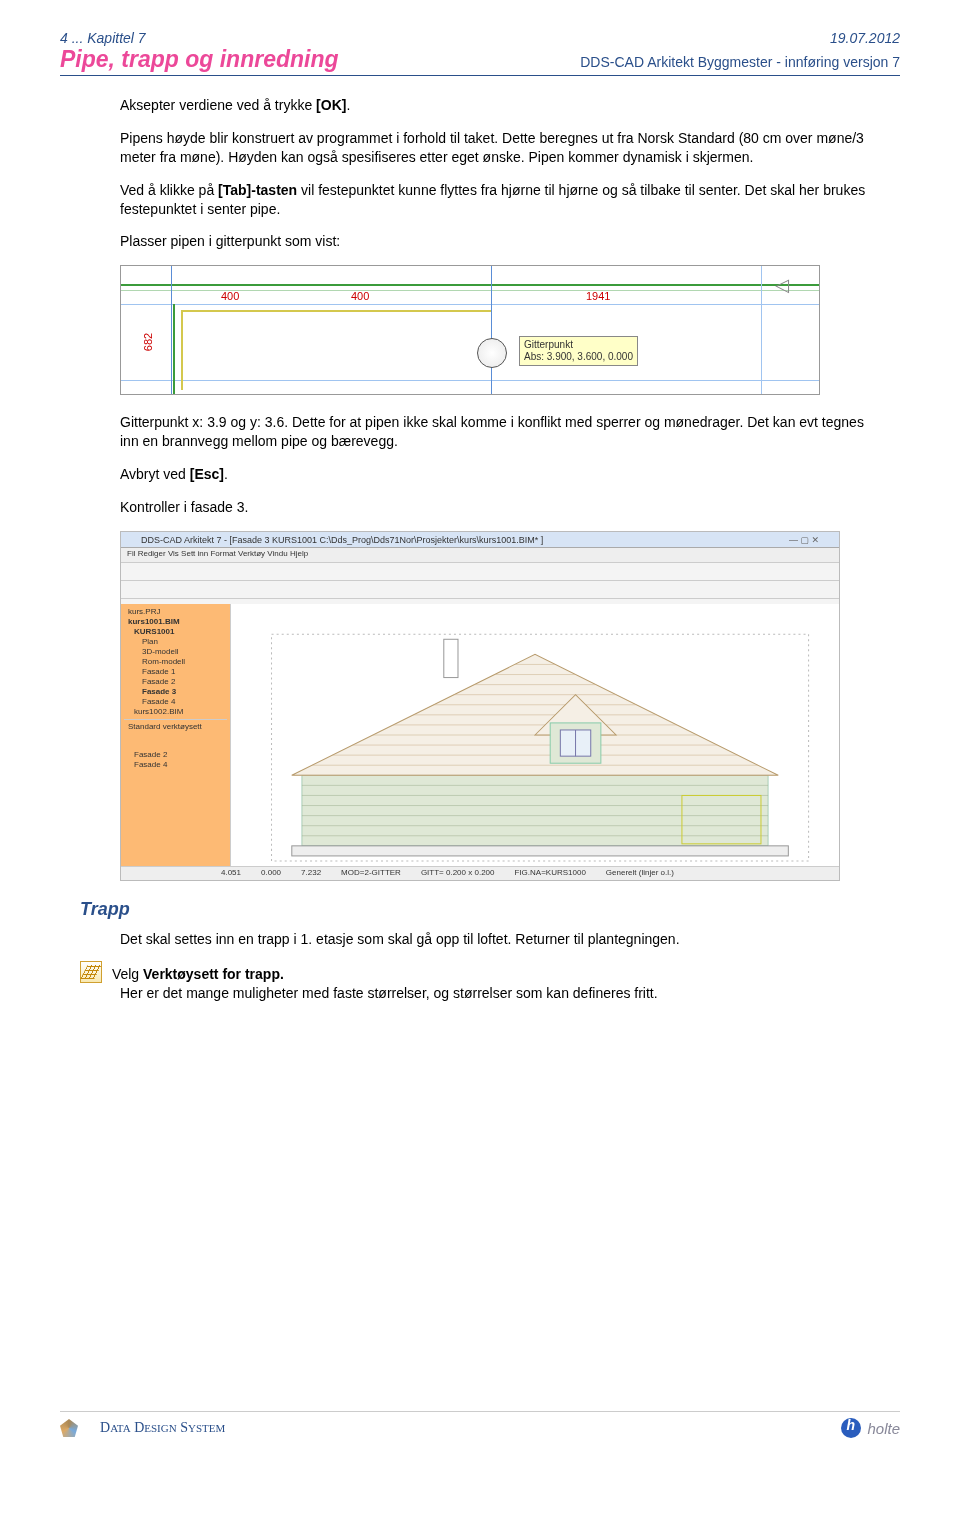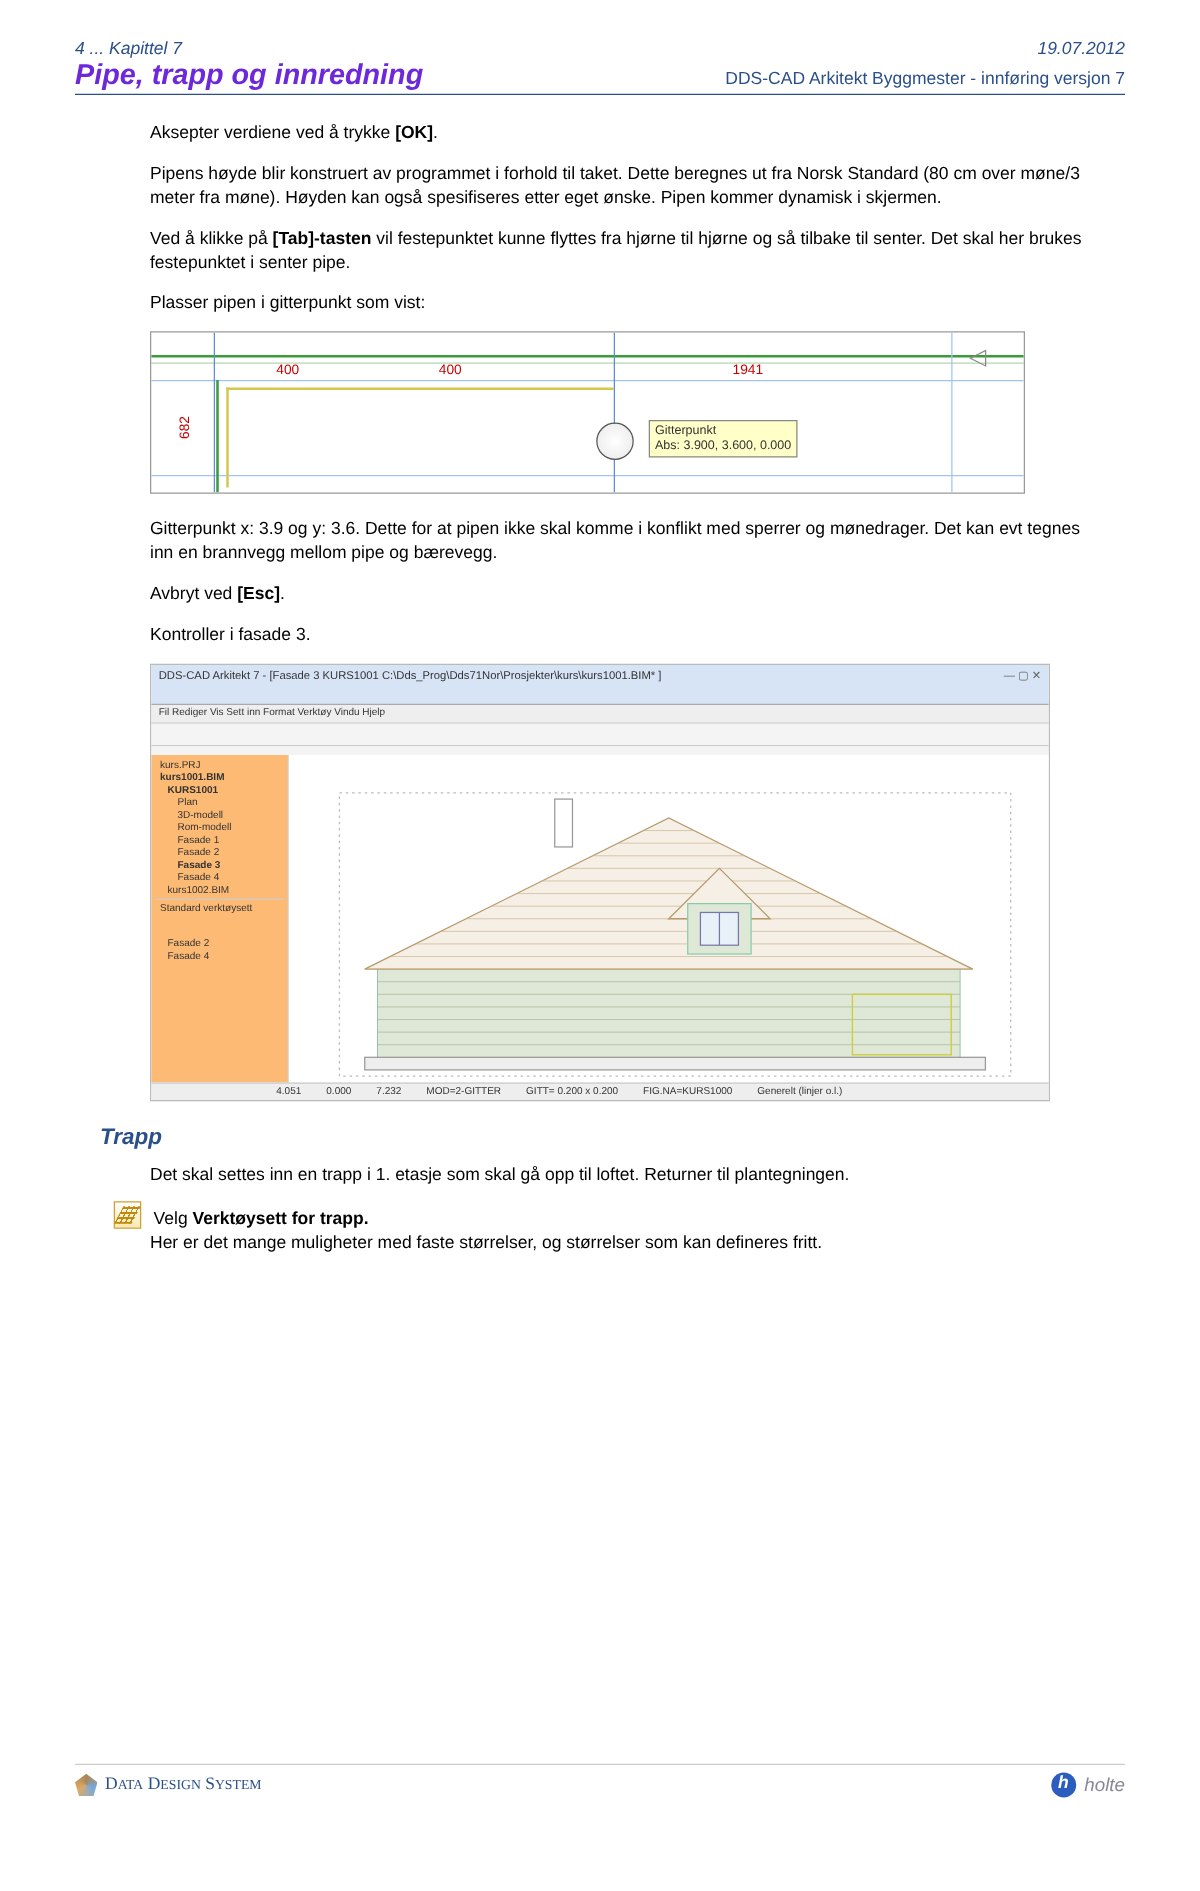--- a/index.html
+++ b/index.html
@@ -29,21 +29,21 @@
     justify-content: space-between;
     align-items: baseline;
     border-bottom: 1px solid #2a4f8a;
     padding-bottom: 2px;
     margin-bottom: 20px;
   }
   .title-row .main-title {
     font-size: 23px;
     font-weight: bold;
     font-style: italic;
-    color: #6d28d9;
+    color: #ec4899;
   }
   .title-row .sub-title {
     font-size: 14px;
     color: #2a4f8a;
   }
   .body-text {
     margin-left: 60px;
     margin-right: 20px;
     font-size: 14px;
     line-height: 1.35;
@@ -85,21 +85,21 @@
     margin-left: 60px;
     width: 720px;
   }
   .img2 {
     height: 350px;
     border:1px solid #bbb;
     background:#f4f4f4;
     position:relative;
     overflow:hidden;
   }
-  .img2 .topbar { height:32px; background:#d7e4f5; border-bottom:1px solid #aaa; font-size:9px; color:#333; padding:3px 6px; display:flex; justify-content:space-between;}
+  .img2 .topbar { height:16px; background:#d7e4f5; border-bottom:1px solid #aaa; font-size:9px; color:#333; padding:3px 20px; display:flex; justify-content:space-between;}
   .img2 .menubar { height:15px; background:#eee; border-bottom:1px solid #ccc; font-size:8px; padding:1px 6px; color:#333;}
   .img2 .toolbar { height:18px; background:#f4f4f4; border-bottom:1px solid #ccc; }
   .img2 .bodyarea { position:absolute; top:72px; left:0; right:0; bottom:14px; display:flex;}
   .img2 .sidebar { width:110px; border-right:1px solid #ccc; background:#fdba74; font-size:8px; padding:3px; overflow:hidden;}
   .img2 .sidebar .tree-item { padding:0 0 1px 4px; color:#333;}
   .img2 .sidebar .tree-item.b { font-weight:bold;}
   .img2 .sidebar .divider { height:1px; background:#ccc; margin:2px 0;}
   .img2 .canvas { flex:1; background:#fff; position:relative; }
   .img2 .statusbar { position:absolute; bottom:0; left:0; right:0; height:14px; background:#eee; border-top:1px solid #ccc; font-size:8px; display:flex; gap:20px; padding:1px 100px; color:#333;}
   .img2 .win-icons { font-size:9px; color:#666;}
@@ -126,31 +126,31 @@
       repeating-linear-gradient(90deg,#c4880a 0 1px, transparent 1px 4px),
       repeating-linear-gradient(0deg,#c4880a 0 1px, transparent 1px 4px);
     transform: skewX(-28deg);
   }
   .footer {
     position:absolute; bottom:12px; left:60px; right:60px;
     display:flex; justify-content:space-between; align-items:center;
     border-top:1px solid #ccc; padding-top:6px;
   }
   .footer .dds {
-    font-size: 14px; color:#2a4f8a; display:flex; align-items:center; gap:6px;
+    font-size: 14px; color:#2a4f8a; display:flex; align-items:center; gap:22px;
   }
   .footer .dds-logo {
     width:18px; height:18px; background:conic-gradient(#a85,#7ad,#da6,#a85);
     clip-path: polygon(50% 0, 100% 38%, 82% 100%, 18% 100%, 0 38%);
   }
   .footer .dds .w1{ font-family:serif; font-variant:small-caps;}
   .footer .holte { display:flex; align-items:center; gap:6px; color:#889; font-size:15px;font-style:italic;}
   .footer .holte .holte-logo { width:20px;height:20px;border-radius:50%;background:#2a5dbd;position:relative;}
   .footer .holte .holte-logo::after{content:"h";color:#fff;position:absolute;left:5px;top:-1px;font-weight:bold;font-size:14px;}
-  .indent-icon-line { margin-left:31px; font-size:14px; }
+  .indent-icon-line { margin-left:20px; font-size:14px; }
   .indent-icon-text { margin-left:60px; font-size:14px; margin-bottom:14px;}
 </style>
 </head>
 <body>
 
 <div class="page">
 
   <div class="header-row">
     <div class="left">4 ... Kapittel 7</div>
     <div class="right">19.07.2012</div>

